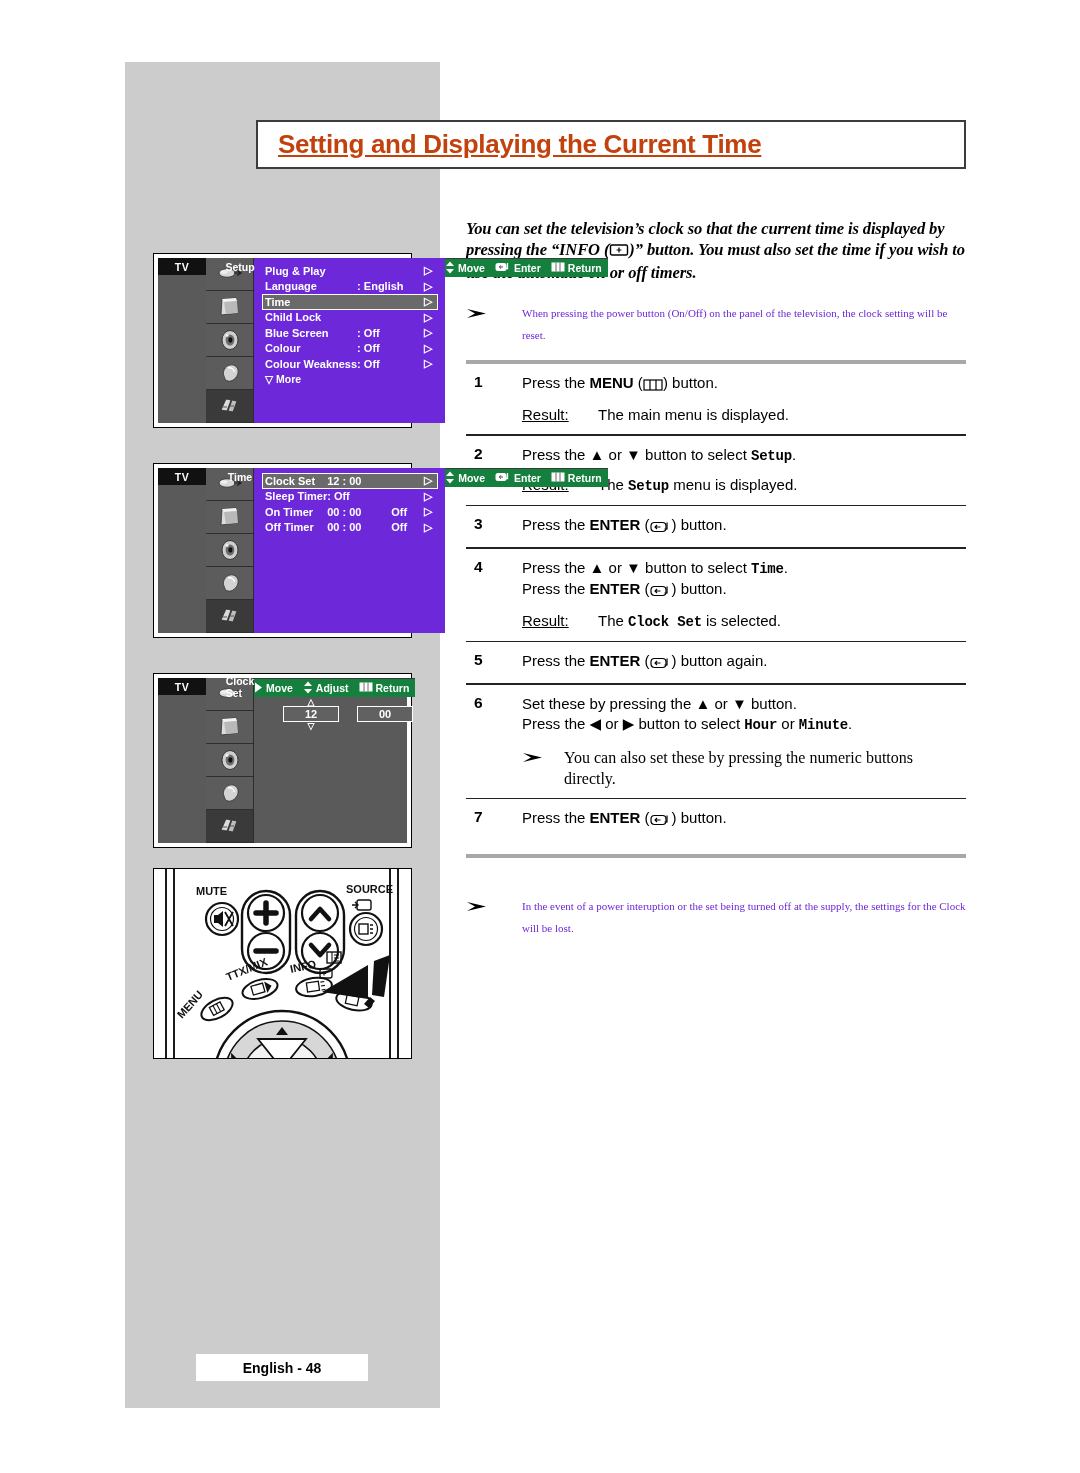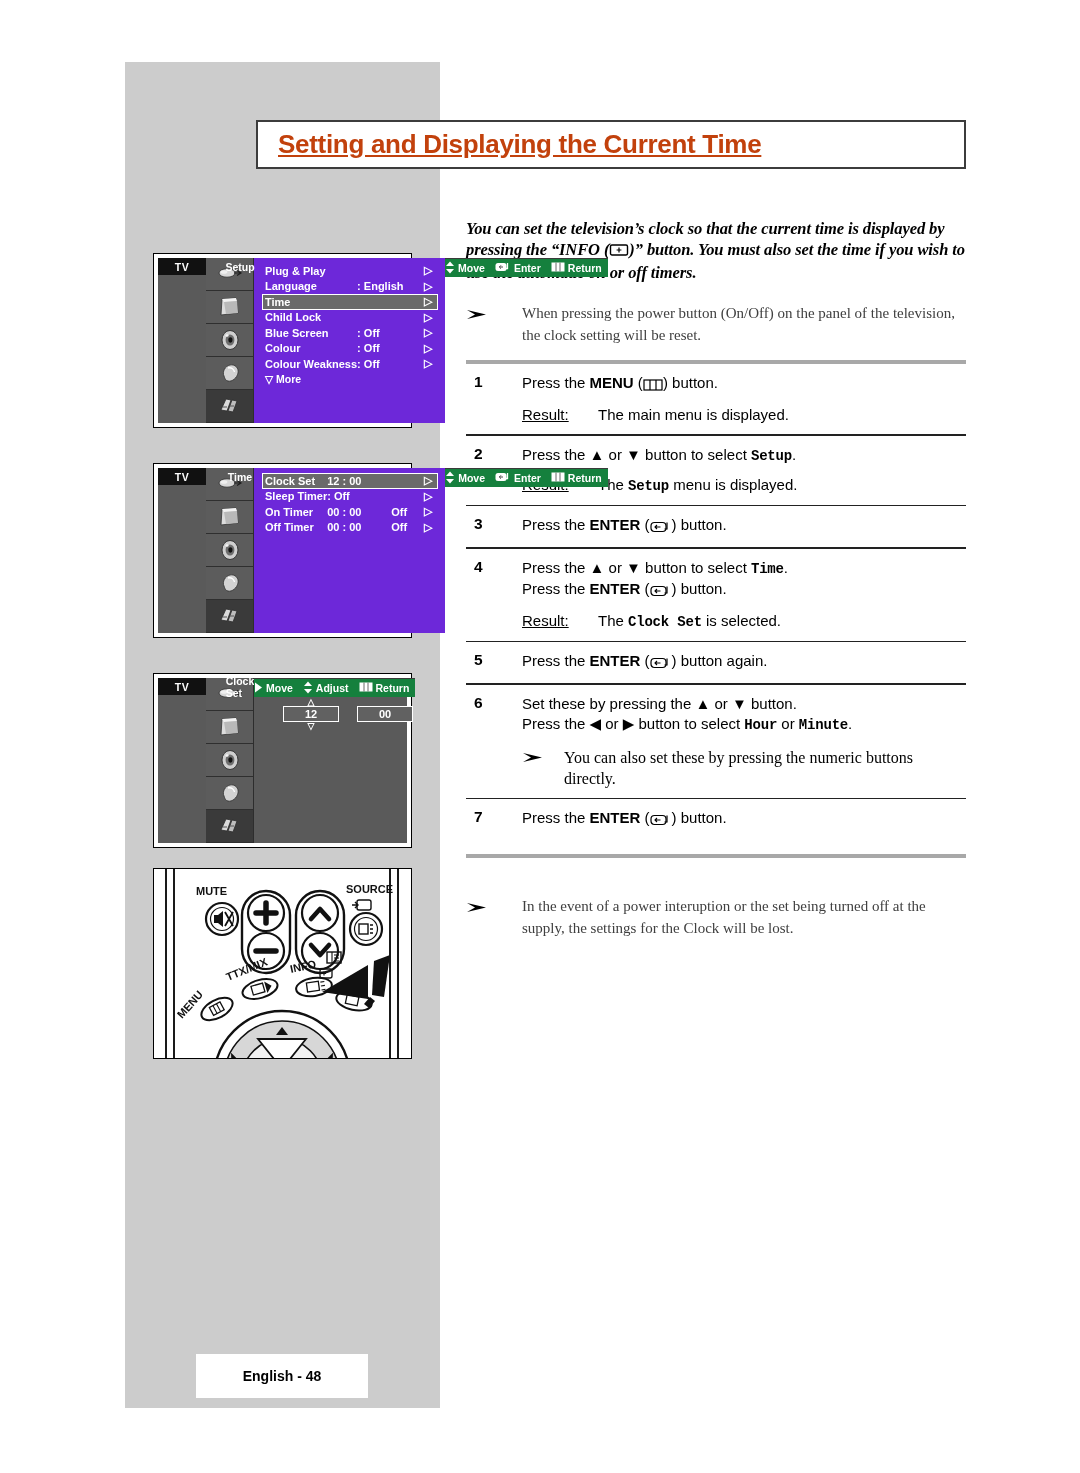--- a/index.html
+++ b/index.html
@@ -68,23 +68,23 @@
     color: #000;
     letter-spacing: -0.1px;
   }
   .intro .info-glyph { display: inline-block; vertical-align: -2px; }
 
   
   .note {
     display: flex;
     margin-top: 20px;
     font-family: "Liberation Serif", serif;
-    font-size: 15px;
+    font-size: 11px;
     line-height: 21.5px;
-    color: #404040;
+    color: #6d28d9;
     justify-content: center;
   }
   .note .bullet {
     width: 56px;
     flex: 0 0 56px;
     padding-top: 2px;
   }
   .note .note-body { flex: 1; }
 
   
@@ -325,21 +325,21 @@
     border: 1px solid #000;
     overflow: hidden;
   }
 
   
   .footer {
     position: absolute;
     left: 196px;
     top: 1354px;
     width: 172px;
-    height: 44px;
+    height: 27px;
     background: #ffffff;
     display: flex;
     align-items: center;
     justify-content: center;
   }
   .footer span {
     font-size: 14px;
     font-weight: bold;
     color: #000;
   }

